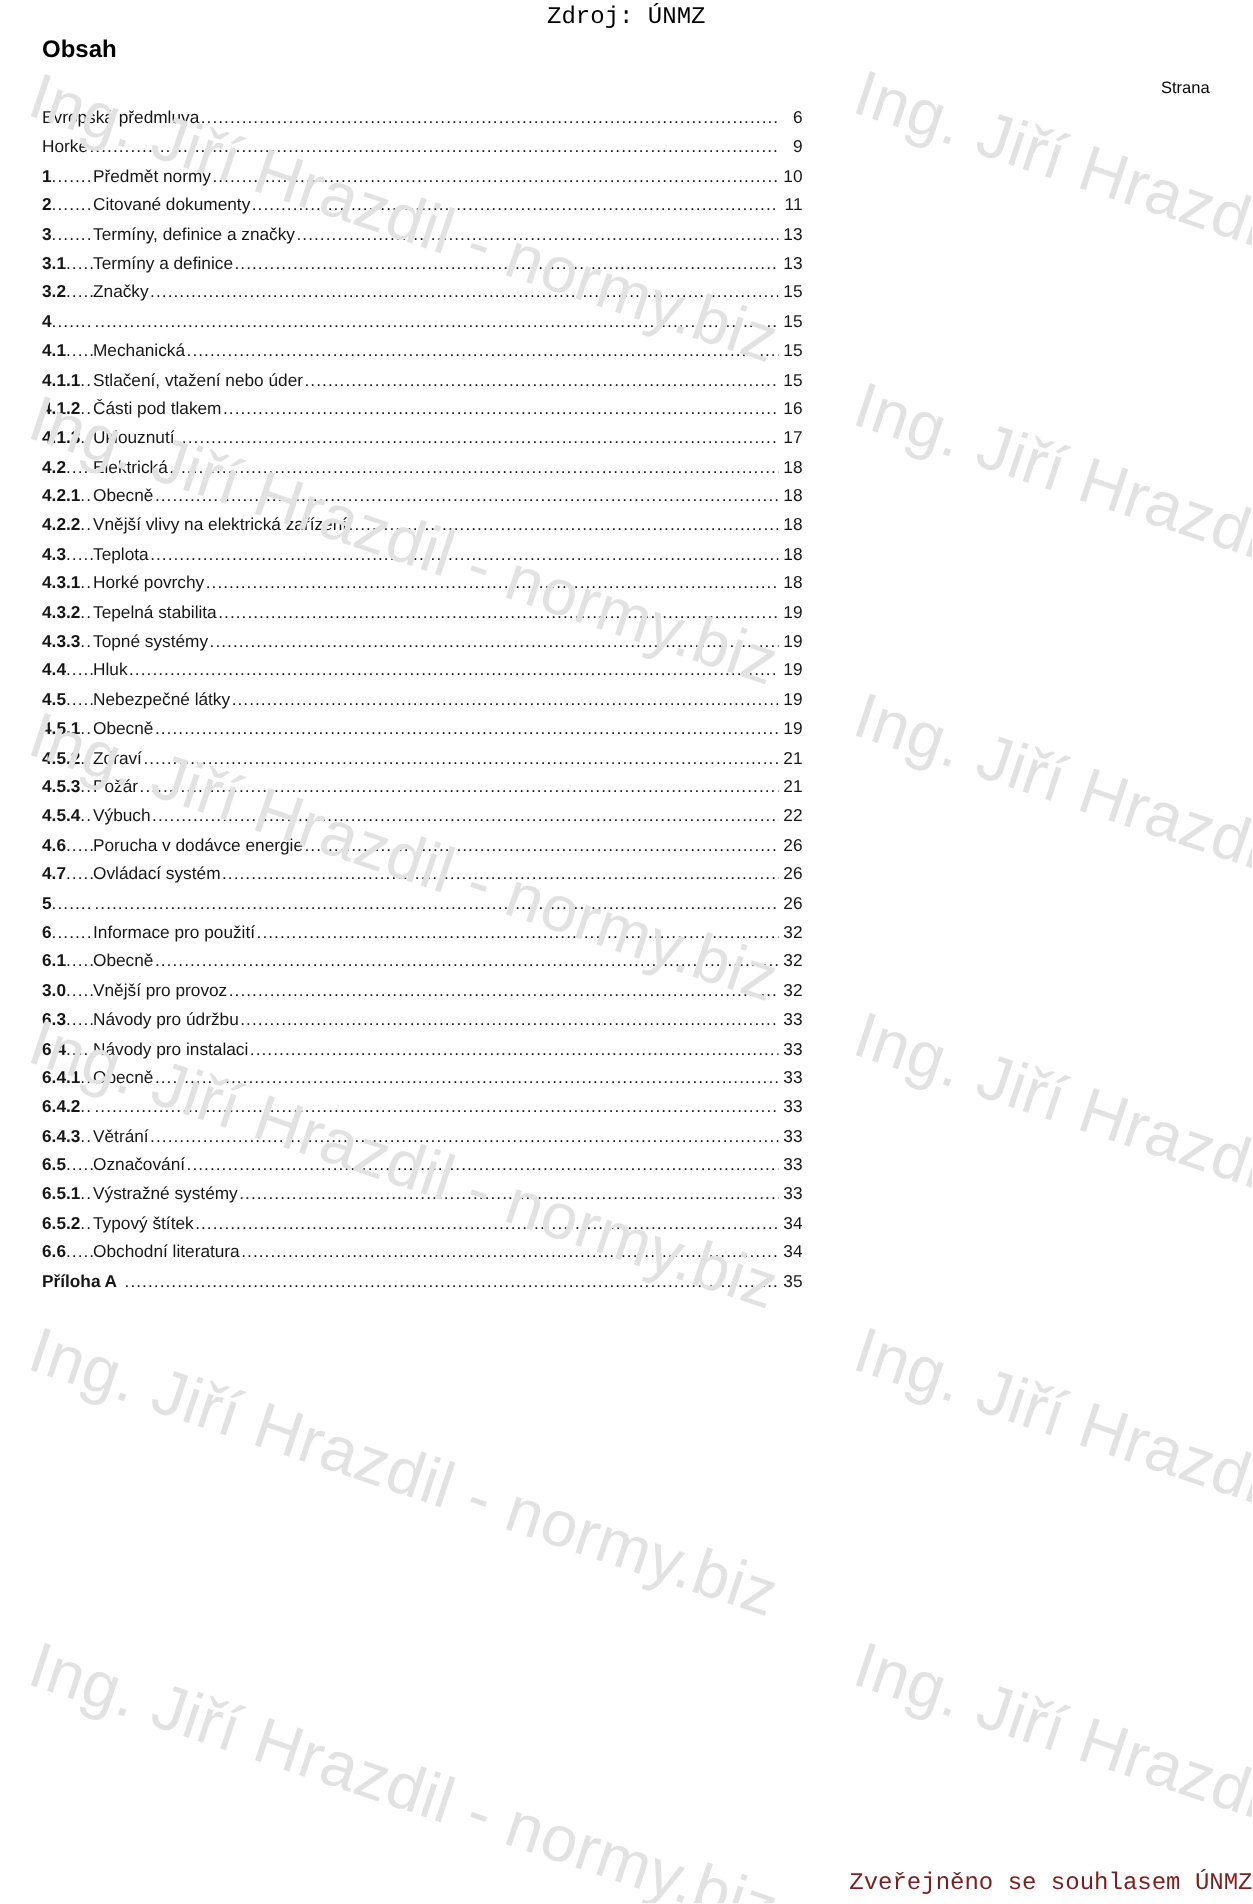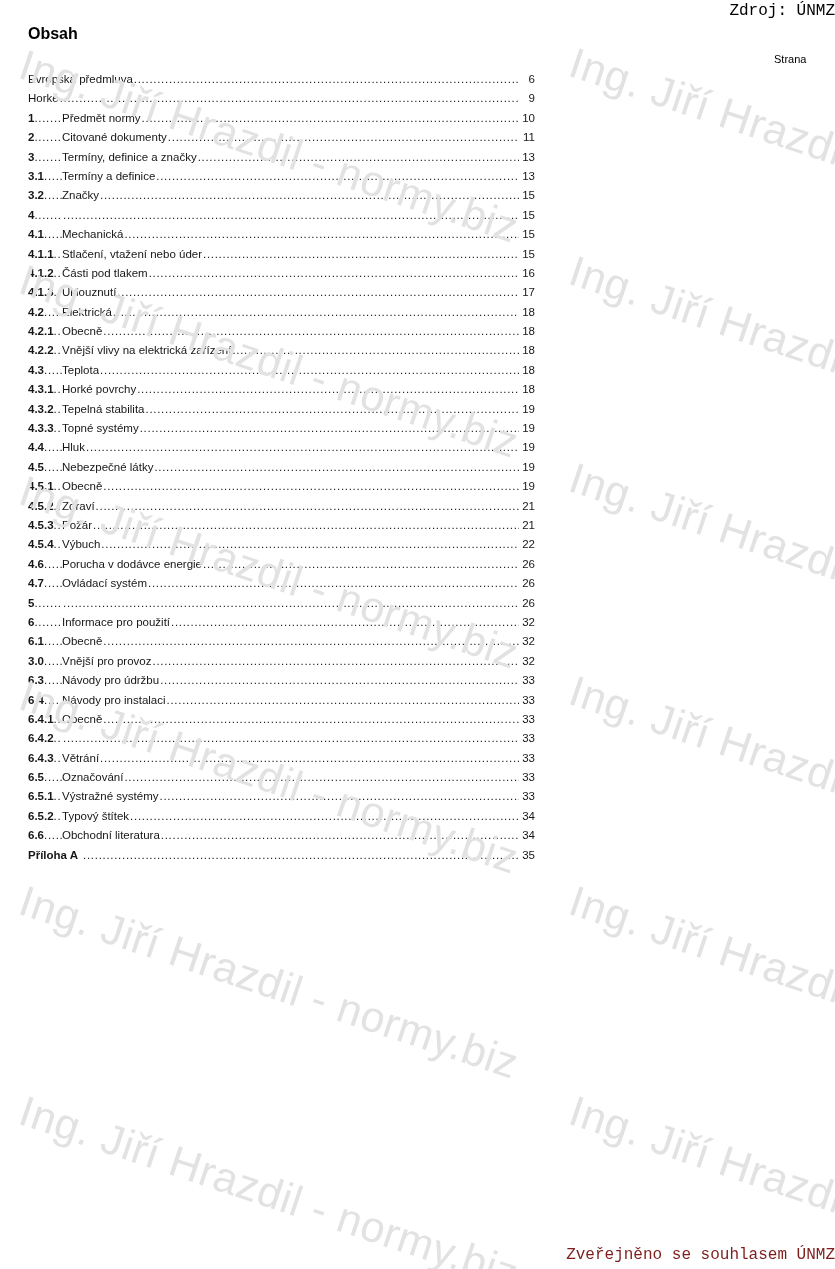--- a/index.html
+++ b/index.html
@@ -1,21 +1,21 @@
 <!DOCTYPE html>
 <html><head>
 <meta charset="utf-8">
 <style>
   html,body{margin:0;padding:0;}
   body{
     width:835px;height:1269px;position:relative;overflow:hidden;
     background:#ffffff;font-family:"Liberation Sans",sans-serif;color:#141414;
   }
   .zdroj{
-    position:absolute;top:2px;left:0;right:0;text-align:right;
+    position:absolute;top:2px;left:0;right:0;text-align:center;
     font-family:"Liberation Mono","DejaVu Sans Mono",monospace;
     font-size:16px;color:#000;
   }
   .obsah{
     position:absolute;top:25px;left:28px;margin:0;
     font-size:16px;font-weight:700;color:#000;
   }
   .strana{
     position:absolute;top:53px;left:774px;font-size:11px;color:#000;
   }

